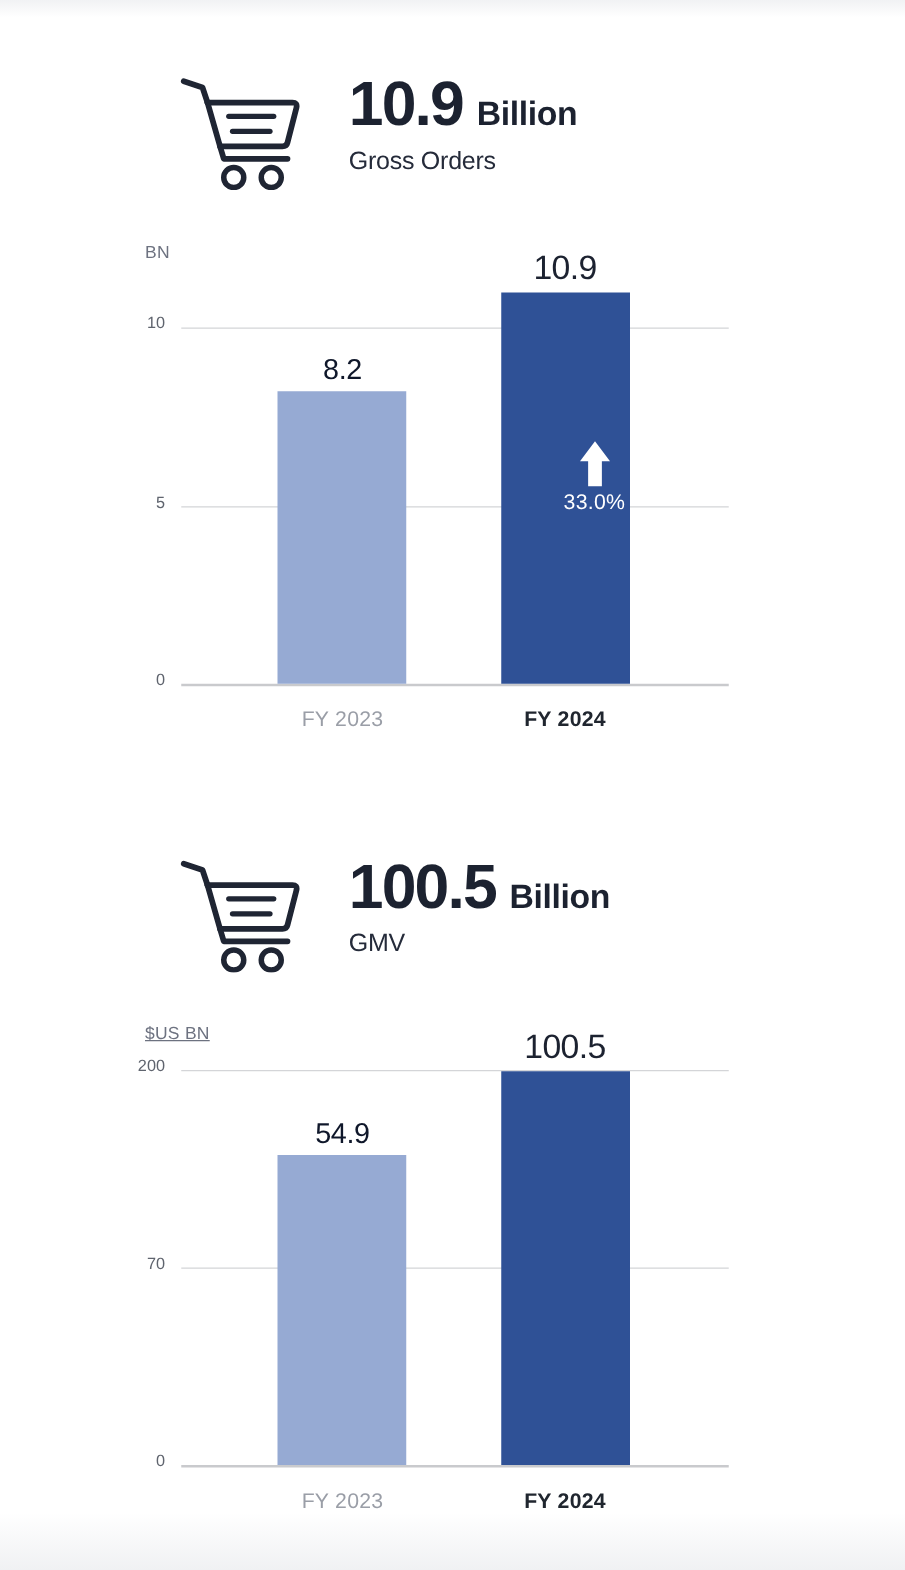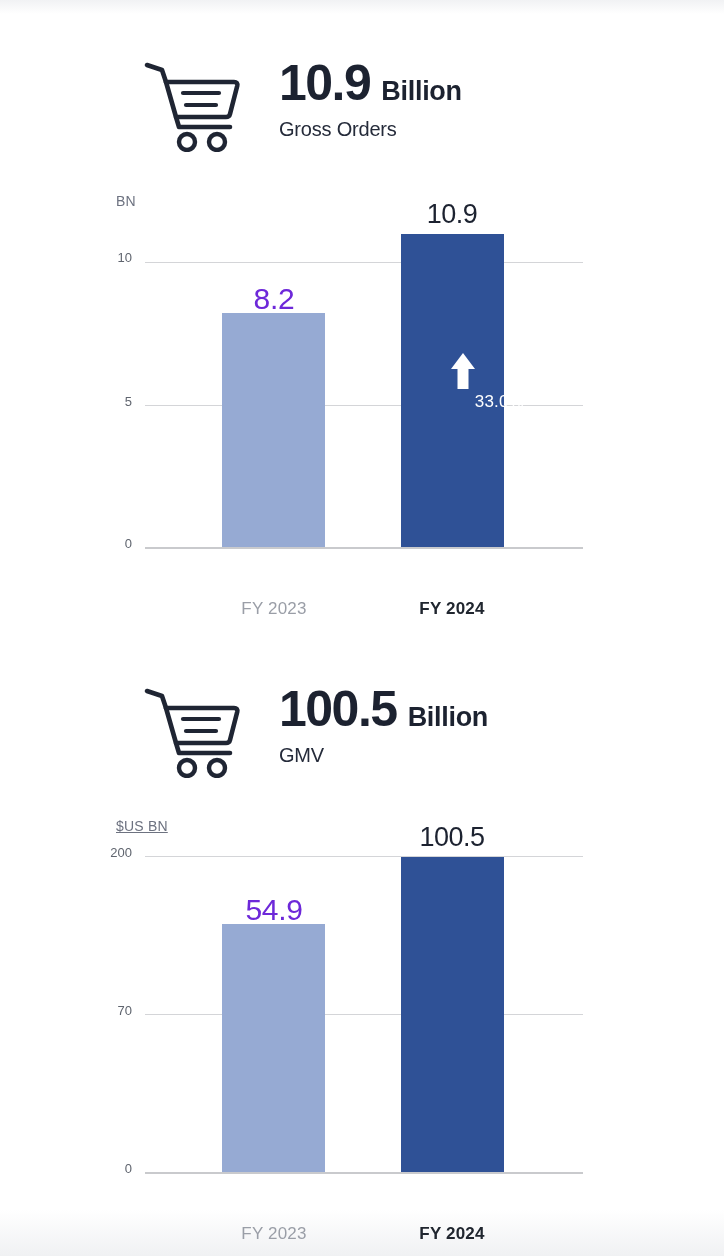--- a/index.html
+++ b/index.html
@@ -134,56 +134,55 @@
   .bar.curr { background: #2f5196; left: 401px; }
 
   .bar-value {
     position: absolute;
     width: 160px;
     text-align: center;
     white-space: nowrap;
   }
   .bar-value.prev {
     left: 194px;
-    font-size: 30px;
-    color: #6d28d9;
+    font-size: 23px;
+    color: #0f172a;
     letter-spacing: -0.3px;
   }
   .bar-value.curr {
     left: 372px;
     font-size: 27px;
     color: #1c2230;
     letter-spacing: -0.5px;
   }
 
   .cat-label {
     position: absolute;
     width: 160px;
     text-align: center;
     font-size: 17px;
     white-space: nowrap;
-    margin-top: 33px;
   }
   .cat-label.prev {
     left: 194px;
     color: #9a9ea7;
     letter-spacing: 0.2px;
   }
   .cat-label.curr {
     left: 372px;
     color: #20262f;
     font-weight: 700;
     letter-spacing: 0.2px;
   }
 
   .delta {
     position: absolute;
-    left: 401px;
+    left: 414px;
     width: 123px;
-    text-align: right;
+    text-align: center;
   }
   .delta-arrow {
     display: block;
     margin: 0 auto 2px auto;
   }
   .delta-pct {
     display: block;
     color: #ffffff;
     font-size: 17px;
     letter-spacing: 0.2px;

